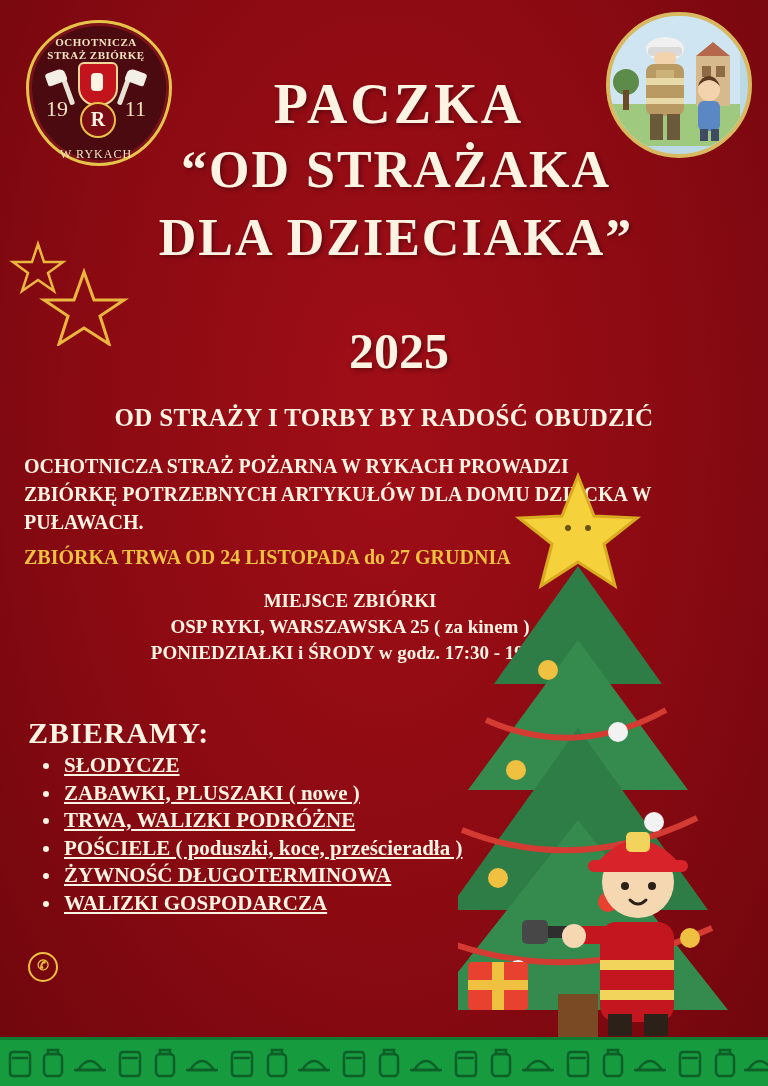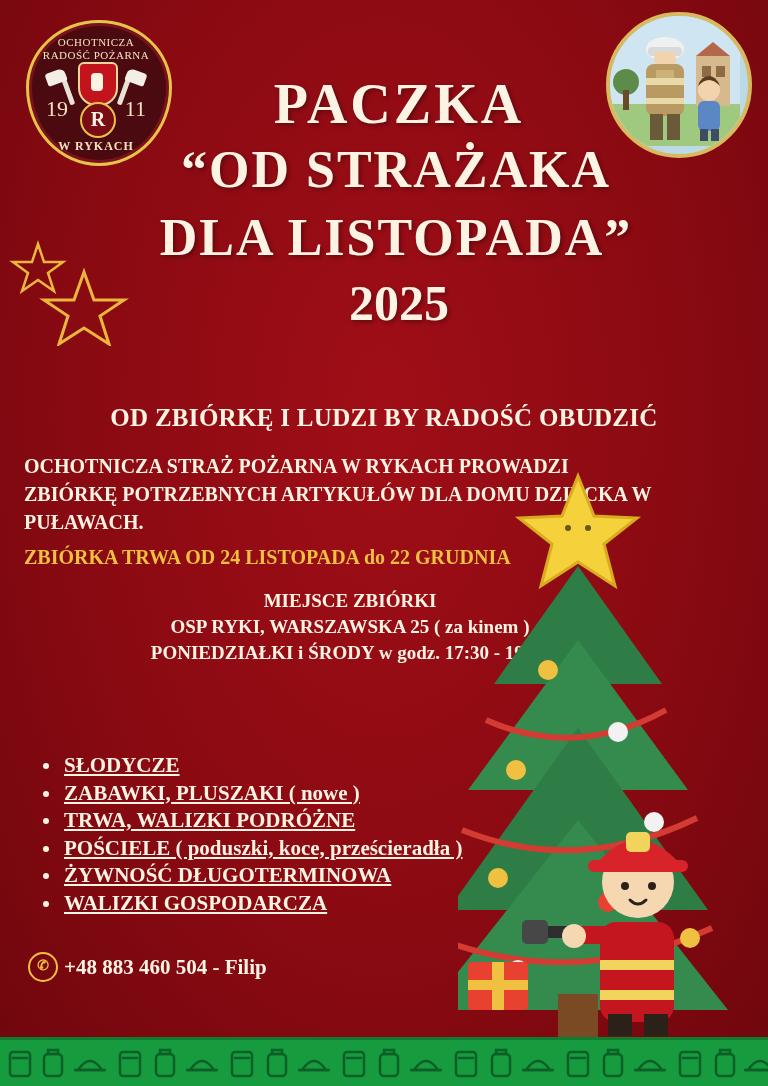--- a/index.html
+++ b/index.html
@@ -41,21 +41,21 @@
     border-radius: 50% 50% 50% 50% / 46% 46% 54% 54%;
     box-shadow: inset 0 0 0 3px #7b121a;
   }
   .emblem .txt-top {
     position: absolute;
     left: 0;
     top: 22px;
     width: 152px;
     text-align: center;
     font-size: 11px;
-    font-weight: normal;
+    font-weight: bold;
     letter-spacing: .5px;
     color: #f5e3c0;
     line-height: 13px;
   }
   .emblem .axes {
     position: absolute;
     left: 24px;
     top: 52px;
     width: 104px;
     height: 42px;
@@ -126,25 +126,25 @@
     background: #7a0d14;
     color: #fdf3e3;
     font-size: 20px;
     font-weight: bold;
     text-align: center;
     line-height: 30px;
   }
   .emblem .txt-bottom {
     position: absolute;
     left: 0;
-    bottom: 12px;
+    bottom: 4px;
     width: 152px;
     text-align: center;
     font-size: 12px;
-    font-weight: bold;
+    font-weight: normal;
     letter-spacing: 1px;
     color: #f5e3c0;
   }
 
   
   .photo {
     position: absolute;
     right: 16px;
     top: 12px;
     width: 138px;
@@ -188,20 +188,21 @@
     font-weight: bold;
     letter-spacing: 2px;
     line-height: 68px;
     padding-left: 24px;
   }
   .headline .l4 {
     font-size: 50px;
     font-weight: bold;
     line-height: 62px;
     padding-left: 30px;
+    margin-top: 48px;
   }
 
   .subtitle {
     position: absolute;
     left: 0;
     top: 404px;
     width: 768px;
     text-align: center;
     font-size: 25px;
     font-weight: bold;
@@ -320,21 +321,21 @@
 </style>
 </head>
 <body>
 
 <div class="poster">
 
   <div class="emblem">
     <div class="shield"></div>
     <div class="txt-top">
       <div>OCHOTNICZA</div>
-      <div>RADOŚĆ POŻARNA</div>
+      <div>STRAŻ ZBIÓRKĘ</div>
     </div>
     <div class="axes">
       <div class="axe left">
         <div class="handle"></div>
           <div class="head"></div>
       </div>
       <div class="axe right">
         <div class="handle"></div>
           <div class="head"></div>
       </div>
@@ -378,48 +379,48 @@
   <div class="star-lines">
     <svg width="140" height="110" viewBox="0 0 140 110">
       <polygon points="30,8 36,26 55,26 40,37 46,55 30,44 14,55 20,37 5,26 24,26" fill="none" stroke="#f0c040" stroke-width="2.5"></polygon>
       <polygon points="76,36 86,64 116,64 92,80 101,108 76,92 51,108 60,80 36,64 66,64" fill="none" stroke="#f0c040" stroke-width="3"></polygon>
     </svg>
   </div>
 
   <div class="headline">
     <div class="l1">PACZKA</div>
     <div class="l2">“OD STRAŻAKA</div>
-    <div class="l3">DLA LISTOPADA”</div>
+    <div class="l3">DLA DZIECIAKA”</div>
     <div class="l4">2025</div>
   </div>
 
-  <div class="subtitle">OD ZBIÓRKĘ I LUDZI BY RADOŚĆ OBUDZIĆ</div>
+  <div class="subtitle">OD STRAŻY I TORBY BY RADOŚĆ OBUDZIĆ</div>
 
   <div class="para">OCHOTNICZA STRAŻ POŻARNA W RYKACH PROWADZI ZBIÓRKĘ POTRZEBNYCH ARTYKUŁÓW DLA DOMU DZIECKA W PUŁAWACH.</div>
 
-  <div class="dates">ZBIÓRKA TRWA OD 24 LISTOPADA do 22 GRUDNIA</div>
+  <div class="dates">ZBIÓRKA TRWA OD 24 LISTOPADA do 27 GRUDNIA</div>
 
   <div class="place">
     <div>MIEJSCE ZBIÓRKI</div>
     <div>OSP RYKI, WARSZAWSKA 25 ( za kinem )</div>
     <div>PONIEDZIAŁKI i ŚRODY w godz. 17:30 - 19:30</div>
   </div>
 
+  <div class="collect-title">ZBIERAMY:</div>
   <ul class="collect-list">
     <li>SŁODYCZE</li>
     <li>ZABAWKI, PLUSZAKI ( nowe )</li>
     <li>TRWA, WALIZKI PODRÓŻNE</li>
     <li>POŚCIELE ( poduszki, koce, prześcieradła )</li>
     <li>ŻYWNOŚĆ DŁUGOTERMINOWA</li>
     <li>WALIZKI GOSPODARCZA</li>
   </ul>
 
   <div class="contact">
     <span class="phone-badge">✆</span>
-    <span>+48 883 460 504 - Filip</span>
   </div>
 
   <div class="tree">
     <svg width="330" height="580" viewBox="0 0 330 580">
 
       <polygon points="120,6 136,46 179,48 146,74 157,116 120,92 83,116 94,74 61,48 104,46" fill="#f5d13b" stroke="#d9ab1f" stroke-width="3"></polygon>
       <circle cx="110" cy="58" r="3" fill="#6b5412"></circle>
       <circle cx="130" cy="58" r="3" fill="#6b5412"></circle>
 
       <polygon points="120,96 36,214 204,214" fill="#2f7d46"></polygon>

